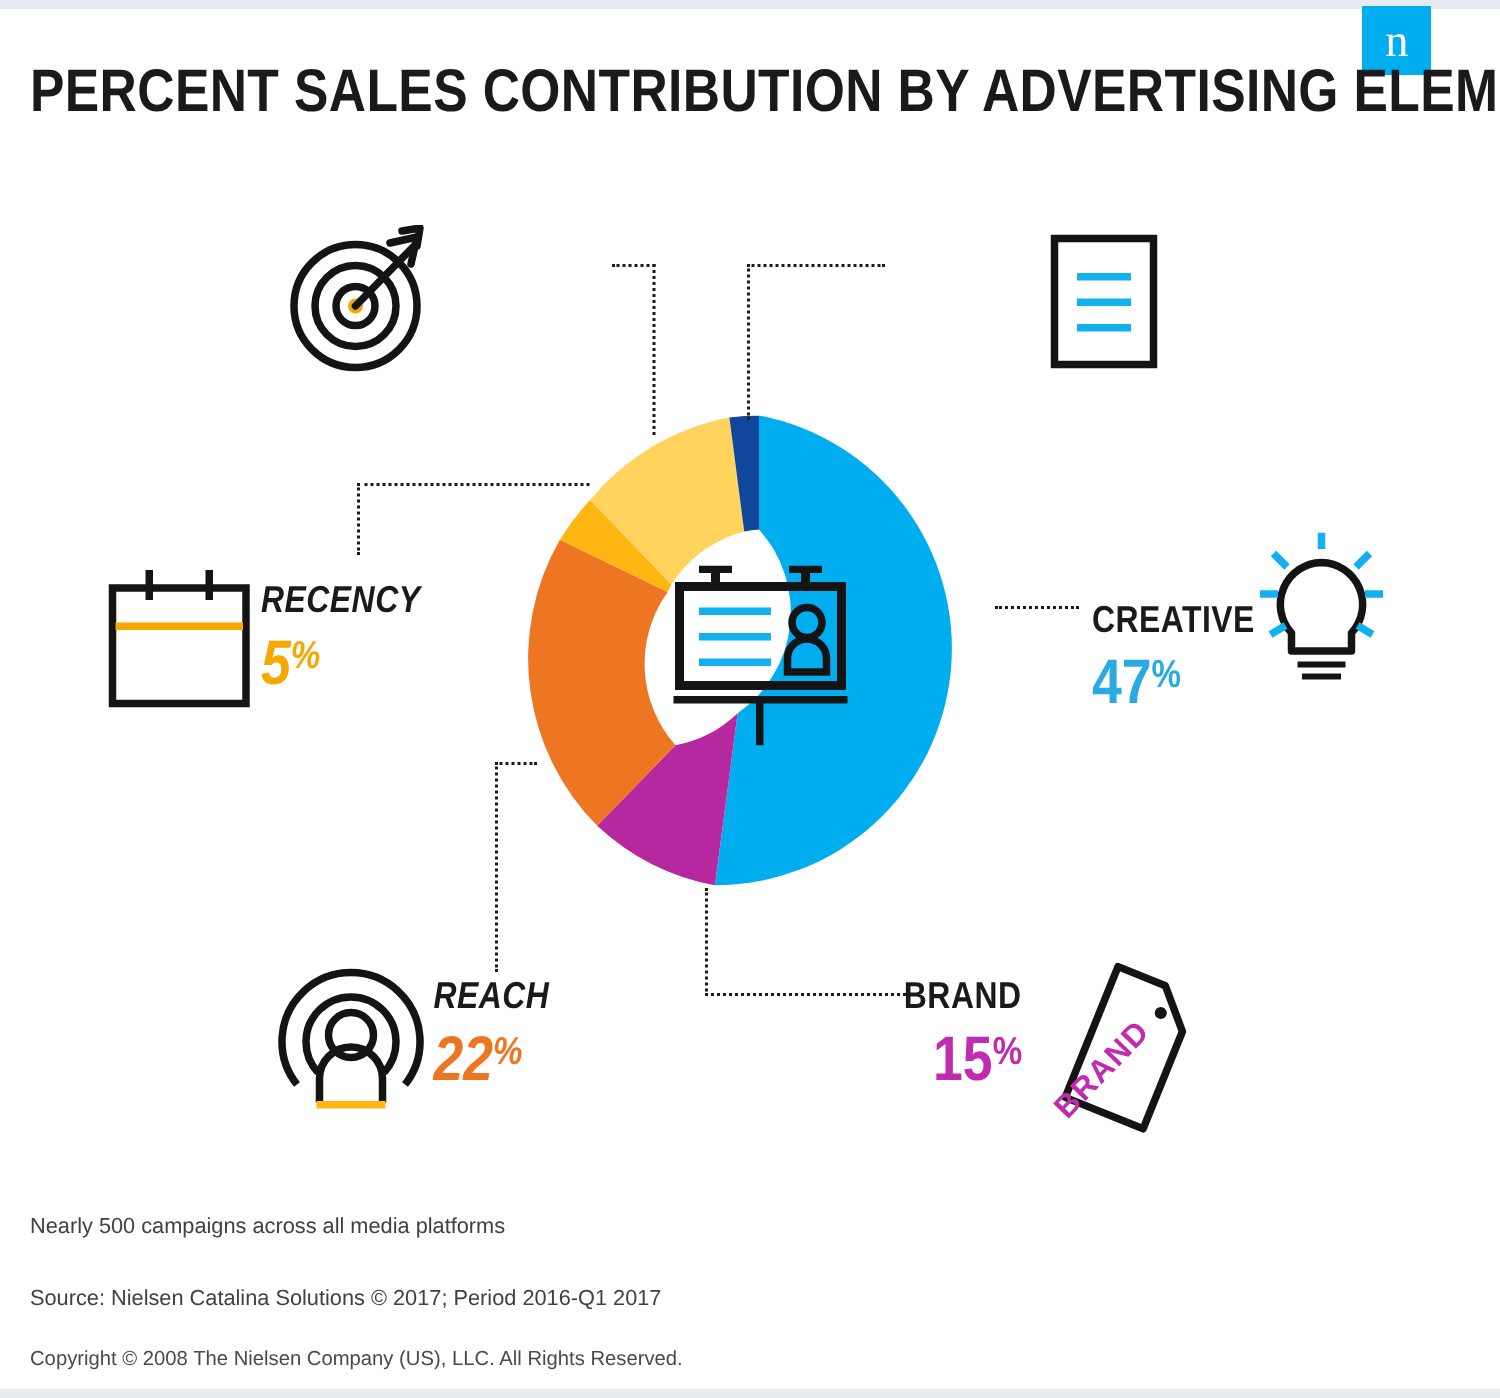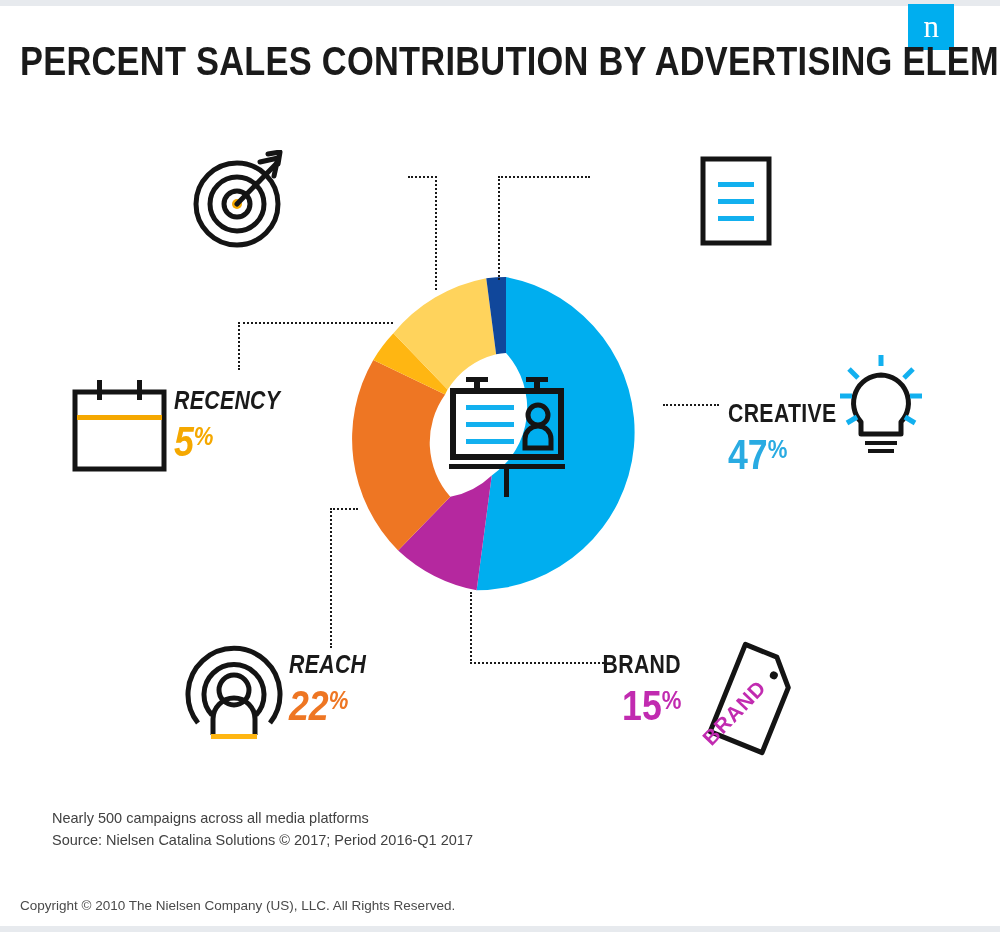--- a/index.html
+++ b/index.html
@@ -143,24 +143,23 @@
   .icon-box { position: absolute; }
 
   
   .footnote {
     position: absolute;
     left: 20px;
     font-size: 14.5px;
     line-height: 20px;
     color: #414141;
     font-family: "Liberation Sans", sans-serif;
-    margin-left: 32px;
   }
   .footnote.l1 { top: 808px; }
-  .footnote.l2 { top: 830px; }
+  .footnote.l2 { top: 856px; }
   .copyright {
     position: absolute;
     left: 20px;
     top: 897px;
     font-size: 13.5px;
     line-height: 18px;
     color: #4a4a4a;
     font-family: "Liberation Sans", sans-serif;
   }
 </style>
@@ -320,15 +319,15 @@
       <g transform="rotate(22 54 59)">
         <path d="M30,12 h34 l22,24 v70 h-56 z" fill="none" stroke="#141414" stroke-width="5" stroke-linejoin="round"></path>
         <circle cx="68" cy="30" r="4" fill="#141414"></circle>
         <text x="52" y="82" fill="#c12bb0" font-family="Liberation Sans Narrow, Liberation Sans, sans-serif" font-size="21" font-weight="700" letter-spacing="1" text-anchor="middle" transform="rotate(-68 52 82)">BRAND</text>
       </g>
     </svg>
   </div>
 
   <div class="footnote l1">Nearly 500 campaigns across all media platforms</div>
   <div class="footnote l2">Source: Nielsen Catalina Solutions © 2017; Period 2016-Q1 2017</div>
-  <div class="copyright">Copyright © 2010 The Nielsen Company (US), LLC. All Rights Reserved.</div>
+  <div class="copyright">Copyright © 2008 The Nielsen Company (US), LLC. All Rights Reserved.</div>
 
 </div>
 
 </body></html>

